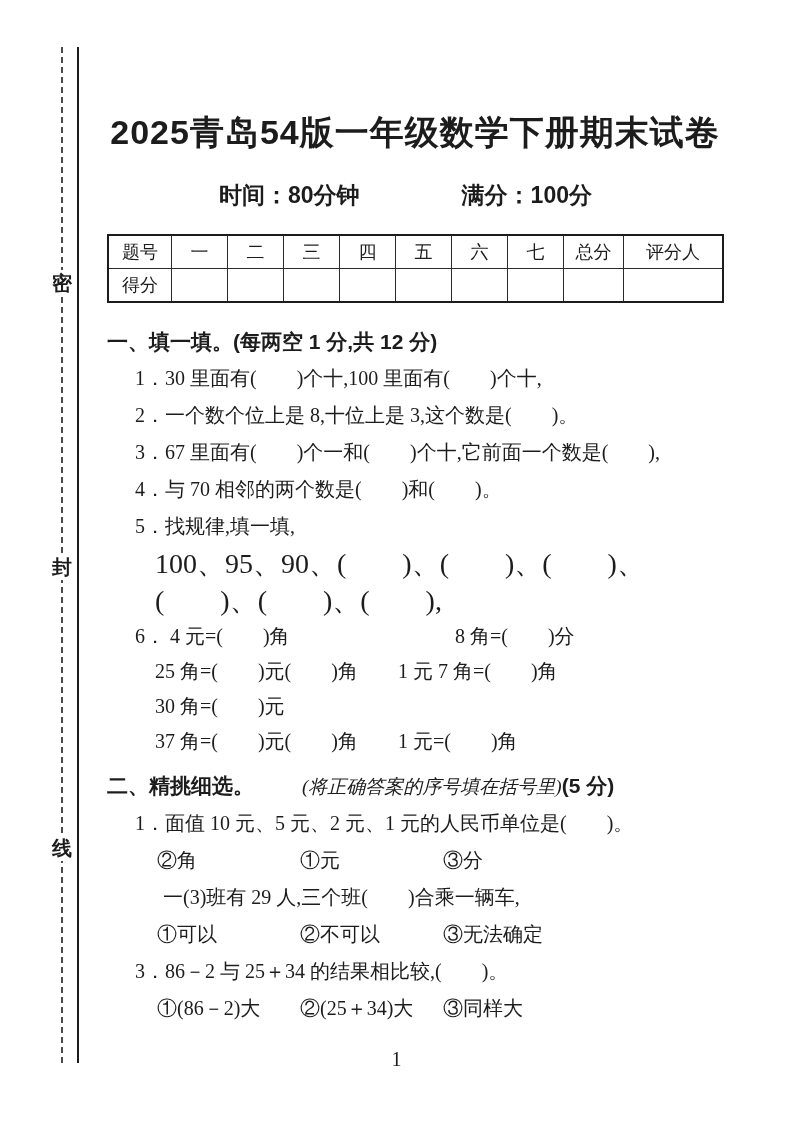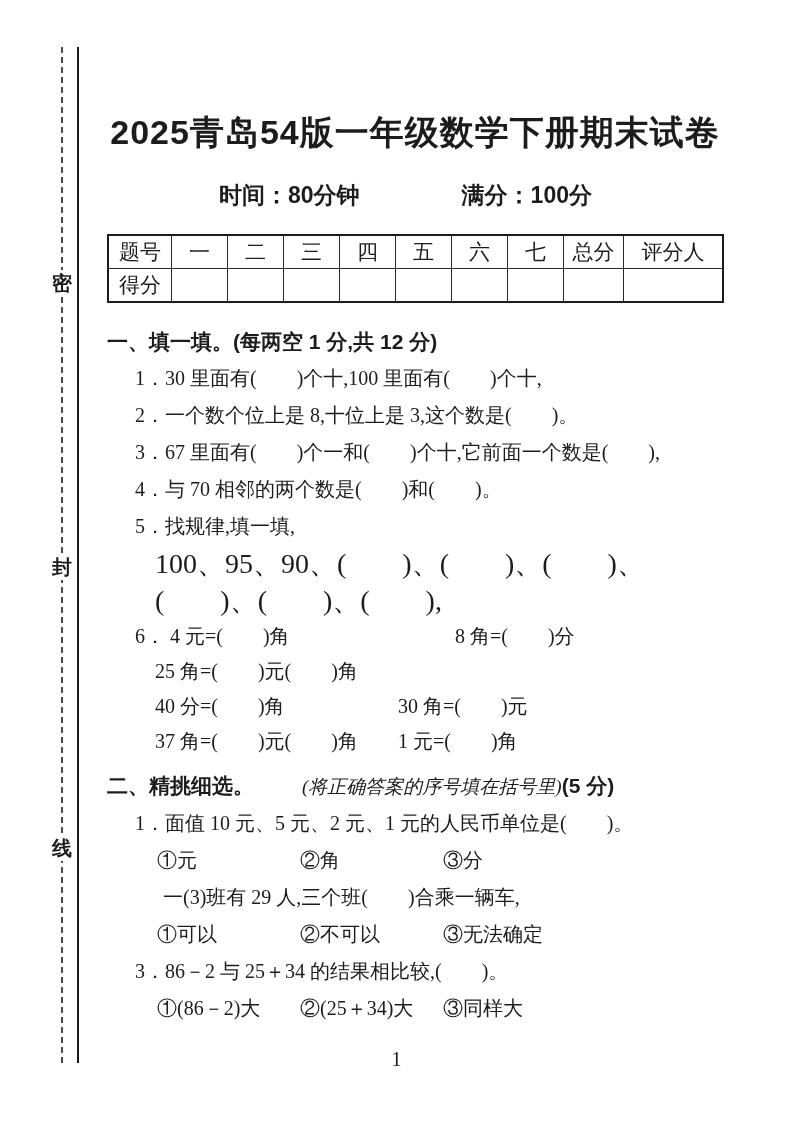--- a/index.html
+++ b/index.html
@@ -42,21 +42,21 @@
     margin-top:26px;margin-left:112px;
     font-family:"Liberation Sans","DejaVu Sans",sans-serif;
     font-weight:bold;font-size:23px;line-height:30px;
     display:flex;
     gap:32px;
   }
   .subtitle .gap{width:38px;}
   
   table.score{
     margin-top:24px;border-collapse:collapse;width:616px;
-    font-size:21px;table-layout:fixed;
+    font-size:18px;table-layout:fixed;
   }
   table.score td{
     border:1px solid #2a2a2a;text-align:center;padding:0;
     height:32px;overflow:hidden;
   }
   table.score{border:2px solid #1c1c1c;}
   td.cLabel{width:62px;}
   td.cNum{width:55px;}
   td.cTotal{width:59px;}
   td.cGrader{width:98px;}
@@ -151,38 +151,38 @@
     <div class="q-item">5．找规律,填一填,</div>
     <div class="q-sub">100、95、90、(　　)、(　　)、(　　)、(　　)、(　　)、(　　),</div>
 
     <div class="q6-row">
       <span class="q6-num">6．</span>
       <span class="q6-left">4 元=(　　)角</span>
       <span class="q6-right r1">8 角=(　　)分</span>
     </div>
     <div class="q6-row ind">
       <span class="q6-left">25 角=(　　)元(　　)角</span>
+      <span class="q6-right">1 元 7 角=(　　)角</span>
     </div>
     <div class="q6-row ind">
-      <span class="q6-left">40 分=(　　)角</span>
       <span class="q6-right">30 角=(　　)元</span>
     </div>
     <div class="q6-row ind">
       <span class="q6-left">37 角=(　　)元(　　)角</span>
       <span class="q6-right">1 元=(　　)角</span>
     </div>
 
     <div class="sec-heading sec2">
       <span>二、精挑细选。</span><span class="note">(将正确答案的序号填在括号里)</span><span>(5 分)</span>
     </div>
 
     <div class="q-item">1．面值 10 元、5 元、2 元、1 元的人民币单位是(　　)。</div>
     <div class="options">
+      <span class="opt">②角</span>
       <span class="opt">①元</span>
-      <span class="opt">②角</span>
       <span class="opt">③分</span>
     </div>
 
     <div class="q-cont">一(3)班有 29 人,三个班(　　)合乘一辆车,</div>
     <div class="options">
       <span class="opt">①可以</span>
       <span class="opt">②不可以</span>
       <span class="opt">③无法确定</span>
     </div>
 

